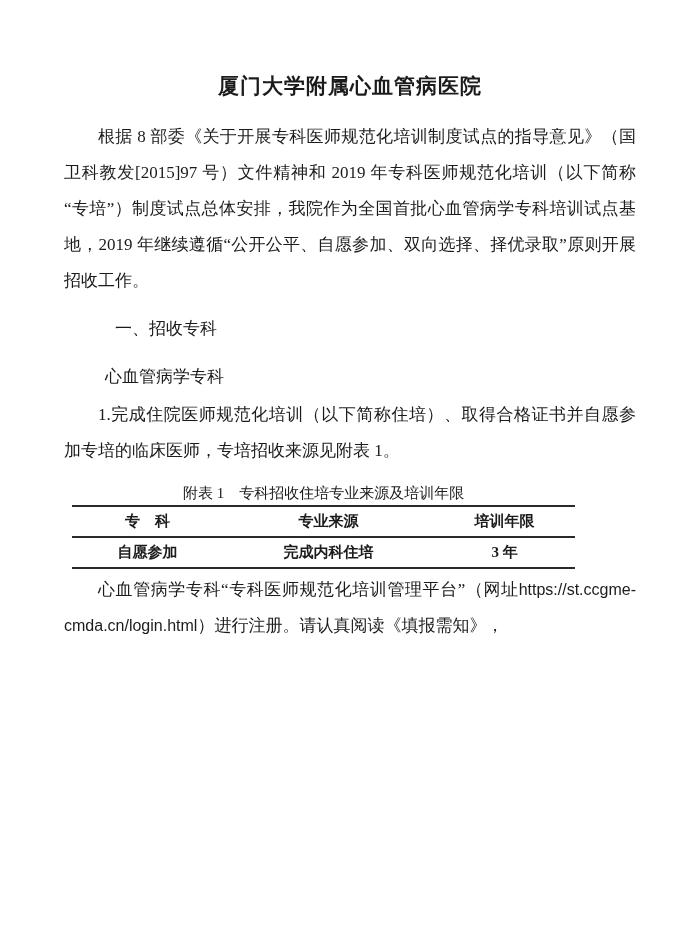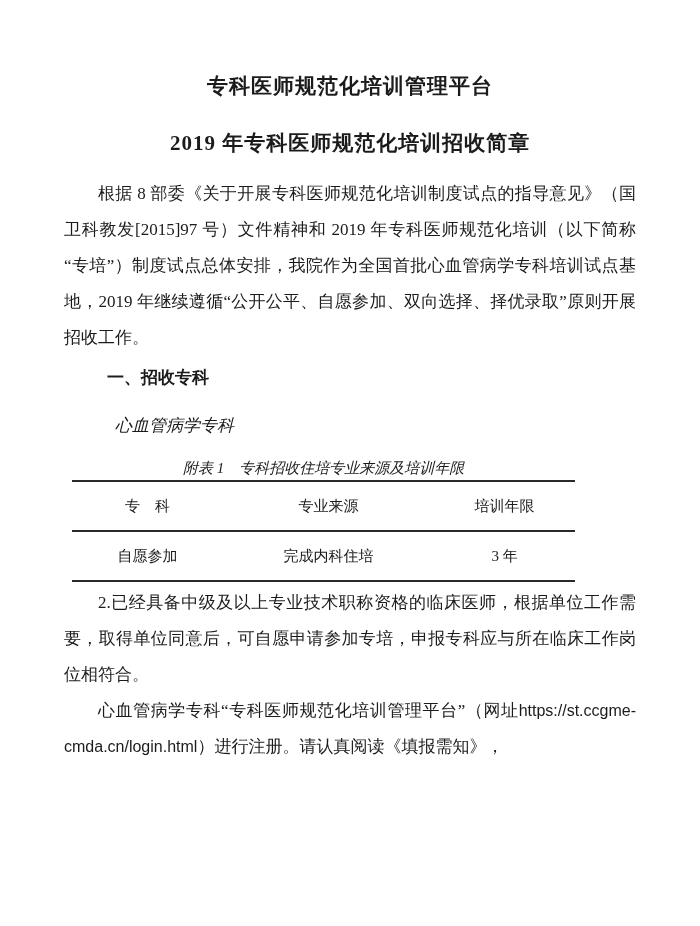--- a/index.html
+++ b/index.html
@@ -32,84 +32,82 @@
     font-size: 17px;
     line-height: 36px;
     text-align: justify;
     text-indent: 2em;
     margin: 0;
   }
   .para.first { margin-top: 21px; }
   .heading {
     font-family: "Liberation Sans", "DejaVu Sans", sans-serif;
     font-size: 17px;
-    font-weight: bold;
+    font-weight: normal;
     line-height: 36px;
-    margin: 4px;
+    margin: 12px;
     padding-left: 39px;
     text-indent: 0;
   }
   .plain-indent {
     font-size: 17px;
     line-height: 36px;
-    margin: 12px;
+    margin: 2px;
     padding-left: 39px;
-    font-style: italic;
   }
   .table-wrap {
     margin-left: 8px;
     width: 503px;
   }
   .table-caption {
     font-size: 15px;
     line-height: 24px;
     text-align: center;
     margin-top: 12px;
-    font-style: italic;
   }
   table.spec-table {
     width: 503px;
     border-collapse: collapse;
     border-top: 2px solid #2a2a2a;
     border-bottom: 2px solid #2a2a2a;
     margin-bottom: 3px;
   }
   table.spec-table thead tr { border-bottom: 2px solid #2a2a2a; }
   table.spec-table th, table.spec-table td {
     font-size: 15px;
-    font-weight: normal;
+    font-weight: bold;
     text-align: center;
-    height: 50px;
+    height: 31px;
     padding: 0 4px;
     vertical-align: middle;
   }
   .col-specialty { width: 30%; }
   .col-source    { width: 42%; }
   .col-duration  { width: 28%; }
   .mono {
     font-family: Liberation Sans, sans-serif;
     font-size: 16px;
   }
 </style>
 </head>
 <body>
 
 <div class="page">
 
-  <h1 class="doc-title">专科医师规范化培训管理平台</h1>
+  <h1 class="doc-title">厦门大学附属心血管病医院</h1>
 
-  <h1 class="doc-title second">2019 年专科医师规范化培训招收简章</h1>
 
   <p class="para first">根据 8 部委《关于开展专科医师规范化培训制度试点的指导意见》（国卫科教发[2015]97 号）文件精神和 2019 年专科医师规范化培训（以下简称“专培”）制度试点总体安排，我院作为全国首批心血管病学专科培训试点基地，2019 年继续遵循“公开公平、自愿参加、双向选择、择优录取”原则开展招收工作。</p>
 
   <p class="heading">一、招收专科</p>
 
   <p class="plain-indent">心血管病学专科</p>
 
 
+  <p class="para">1.完成住院医师规范化培训（以下简称住培）、取得合格证书并自愿参加专培的临床医师，专培招收来源见附表 1。</p>
 
   <div class="table-wrap">
     <div class="table-caption">附表 1　专科招收住培专业来源及培训年限</div>
 
     <table class="spec-table">
       <thead>
         <tr>
           <th class="col-specialty">专　科</th>
           <th class="col-source">专业来源</th>
           <th class="col-duration">培训年限</th>
@@ -118,19 +116,18 @@
       <tbody>
         <tr>
           <td>自愿参加</td>
           <td>完成内科住培</td>
           <td>3 年</td>
         </tr>
       </tbody>
     </table>
   </div>
 
-  <p class="para">2.已经具备中级及以上专业技术职称资格的临床医师，根据单位工作需要，取得单位同意后，可自愿申请参加专培，申报专科应与所在临床工作岗位相符合。</p>
 
 
 
   <p class="para"><span>心血管病学专科“专科医师规范化培训管理平台”（网址</span><span class="mono">https://st.ccgme-cmda.cn/login.html</span><span>）进行注册。请认真阅读《填报需知》，</span></p>
 
 </div>
 
 </body></html>

